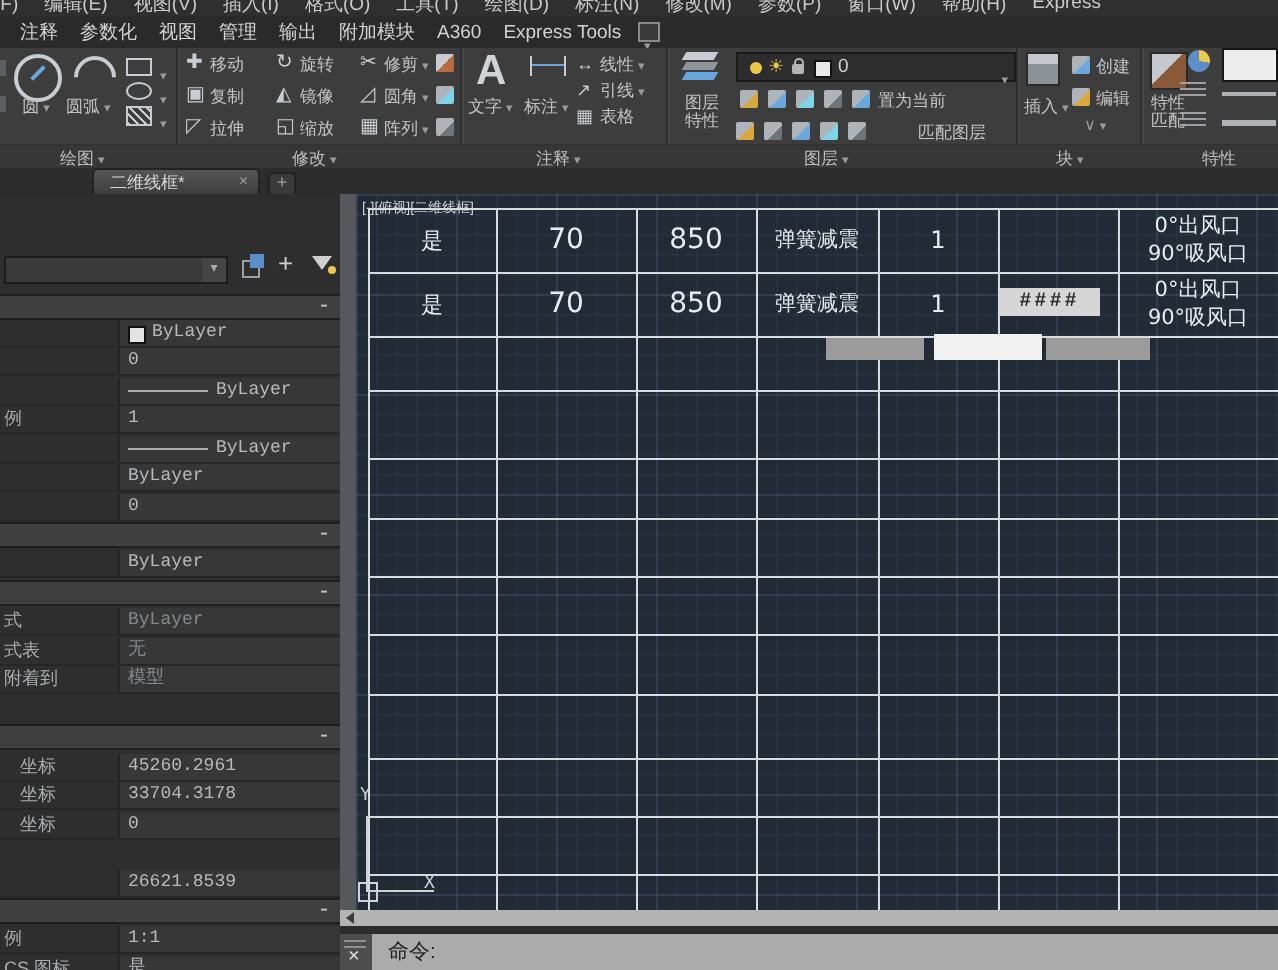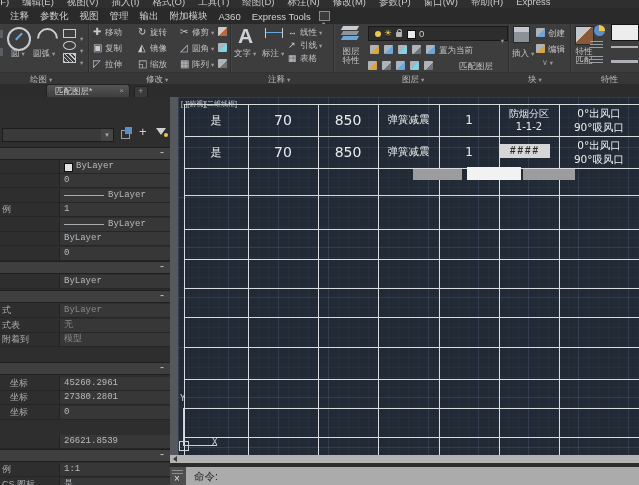--- a/index.html
+++ b/index.html
@@ -243,21 +243,21 @@
   <span class="plabel caret" style="left:30px;">绘图</span>
   <span class="plabel caret" style="left:146px;">修改</span>
   <span class="plabel caret" style="left:268px;">注释</span>
   <span class="plabel caret" style="left:402px;">图层</span>
   <span class="plabel caret" style="left:528px;">块</span>
   <span class="plabel" style="left:601px;">特性</span>
 </div>
 
 <div class="abs" id="tabbar">
   <div id="doctab">
-    <span>匹配图层*</span>
+    <span>二维线框*</span>
     <span class="x">×</span>
   </div>
   <div id="newtab">+</div>
 </div>
 
 <div class="abs" id="palette">
   <div class="combo">
       <span class="dd">▾</span>
     </div>
   <span class="abs" style="left:121px;top:33px;width:7px;height:7px;border:1px solid #9aa0a6;"></span>
@@ -324,21 +324,21 @@
   </div>
   <div class="phead" style="top:265px;">
       <span class="minus">-</span>
     </div>
   <div class="prow" style="top:280px;">
     <span class="lab ind">坐标</span>
     <span class="val">45260.2961</span>
   </div>
   <div class="prow" style="top:294px;">
     <span class="lab ind">坐标</span>
-    <span class="val">27380.2801</span>
+    <span class="val">33704.3178</span>
   </div>
   <div class="prow" style="top:309px;">
     <span class="lab ind">坐标</span>
     <span class="val">0</span>
   </div>
   <div class="prow" style="top:330px;margin-top:20px;">
     <span class="lab"></span>
     <span class="val">12831.5861</span>
   </div>
   <div class="prow" style="top:338px;">
@@ -382,22 +382,20 @@
   <div class="hl" style="top:250px;"></div>
   <div class="hl" style="top:282px;"></div>
   <div class="hl" style="top:311px;"></div>
   <div class="hl" style="top:340px;"></div>
 
   <div class="cell" style="left:6px;top:7px;width:64px;height:32px;font-size:11px;">是</div>
   <div class="cell" style="left:70px;top:7px;width:70px;height:32px;font-size:14px;">70</div>
   <div class="cell" style="left:140px;top:7px;width:60px;height:32px;font-size:14px;">850</div>
   <div class="cell" style="left:200px;top:7px;width:61px;height:32px;font-size:10.5px;">弹簧减震</div>
   <div class="cell" style="left:261px;top:7px;width:60px;height:32px;font-size:12px;">1</div>
-  <div class="cell" style="left:321px;top:7px;width:60px;height:32px;font-size:10px;line-height:13px;">防烟分区
-1-1-2</div>
   <div class="cell" style="left:381px;top:7px;width:80px;height:32px;font-size:10.5px;line-height:14px;">0°出风口
 90°吸风口</div>
 
   <div class="cell" style="left:6px;top:39px;width:64px;height:32px;font-size:11px;">是</div>
   <div class="cell" style="left:70px;top:39px;width:70px;height:32px;font-size:14px;">70</div>
   <div class="cell" style="left:140px;top:39px;width:60px;height:32px;font-size:14px;">850</div>
   <div class="cell" style="left:200px;top:39px;width:61px;height:32px;font-size:10.5px;">弹簧减震</div>
   <div class="cell" style="left:261px;top:39px;width:60px;height:32px;font-size:12px;">1</div>
   <div id="editbox">####</div>
   <div class="cell" style="left:381px;top:39px;width:80px;height:32px;font-size:10.5px;line-height:14px;">0°出风口

